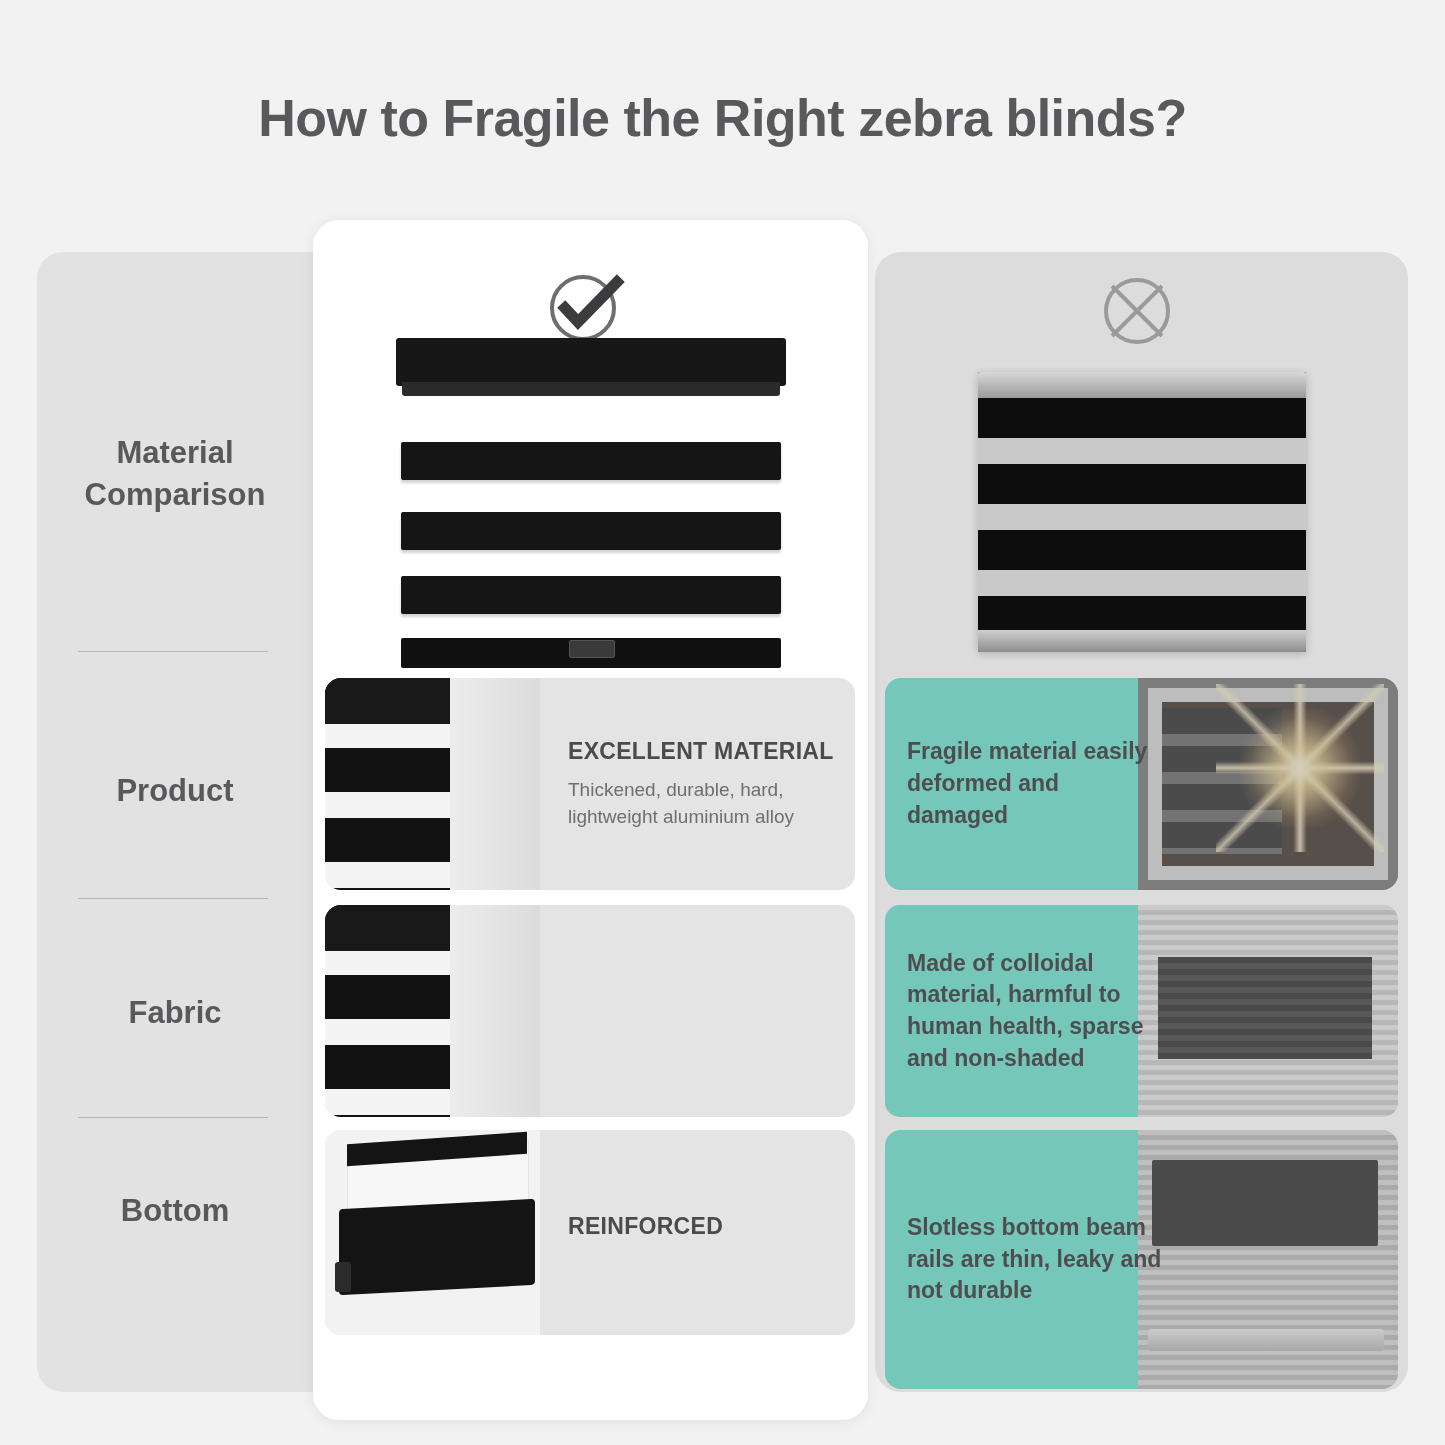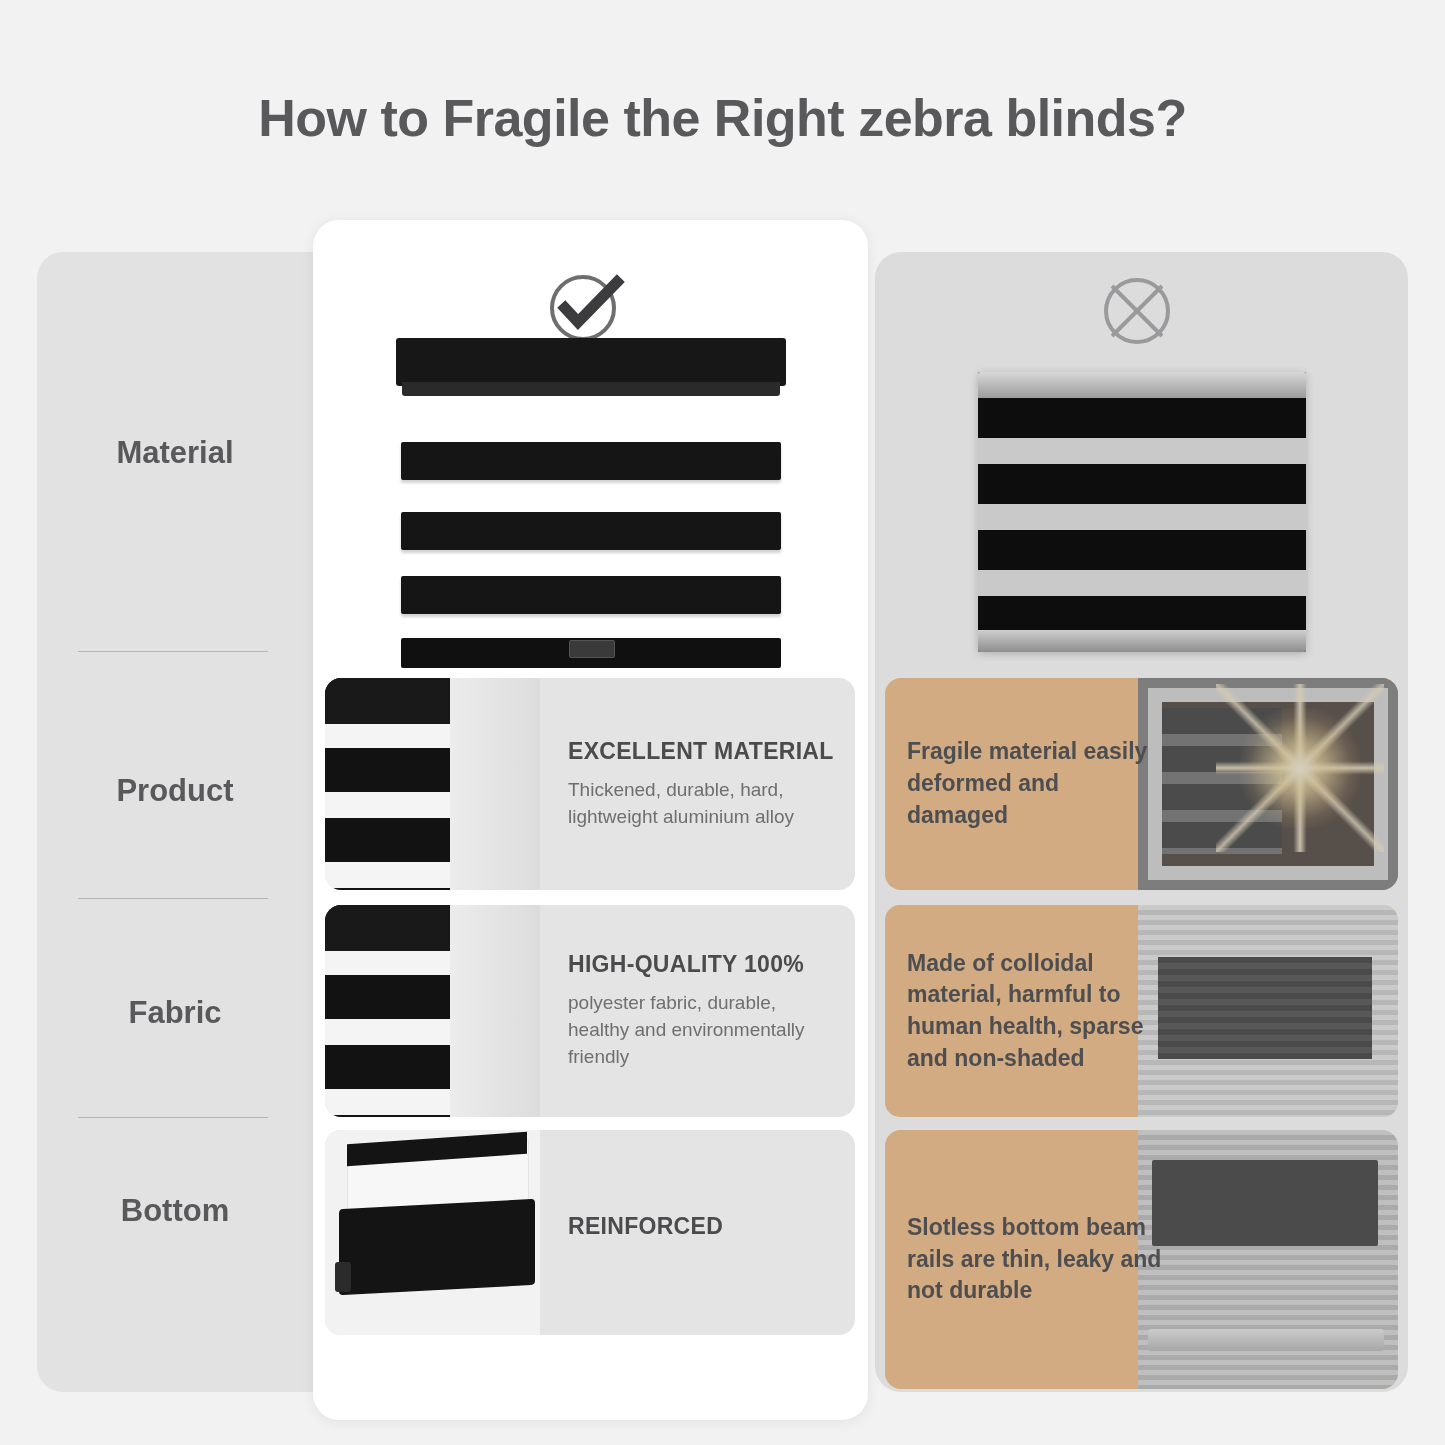--- a/index.html
+++ b/index.html
@@ -186,21 +186,21 @@
     overflow: hidden;
   }
   .card-good {
     left: 325px;
     width: 530px;
     background: #e4e4e4;
   }
   .card-bad {
     left: 885px;
     width: 513px;
-    background: #fdba74;
+    background: #5eead4;
   }
   #card-good-material { top: 678px; height: 212px; }
   #card-good-fabric   { top: 905px; height: 212px; }
   #card-good-bottom   { top: 1130px; height: 205px; }
   #card-bad-material  { top: 678px; height: 212px; }
   #card-bad-fabric    { top: 905px; height: 212px; border-radius: 15px; }
   #card-bad-bottom    { top: 1130px; height: 259px; }
 
   .card-good .thumb {
     position: absolute;
@@ -398,20 +398,21 @@
 <body>
 
 <div class="page-title">How to Fragile the Right zebra blinds?</div>
 
 <div class="panel-left"></div>
 <div class="panel-right"></div>
 <div class="panel-center"></div>
 
 <div class="row-label" id="label-product">
   <div>Material</div>
+  <div>Comparison</div>
 </div>
 <div class="row-label" id="label-material">Product</div>
 <div class="row-label" id="label-fabric">Fabric</div>
 <div class="row-label" id="label-bottom">
   <div>Bottom</div>
 </div>
 
 <div class="row-divider" id="div1"></div>
 <div class="row-divider" id="div2"></div>
 <div class="row-divider" id="div3"></div>
@@ -460,24 +461,20 @@
 </div>
 
 <div class="card card-good" id="card-good-fabric">
   <div class="thumb">
     <div class="mini-blind">
       <div class="frame"></div>
       <div class="panelimg"></div>
       <div class="head"></div>
     </div>
   </div>
-  <div class="text">
-    <div class="heading">HIGH-QUALITY 100%</div>
-    <div class="body">polyester fabric, durable, healthy and environmentally friendly</div>
-  </div>
 </div>
 
 <div class="card card-good" id="card-good-bottom">
   <div class="thumb">
     <div class="mini-bottombar">
       <div class="sheet"></div>
       <div class="darkband"></div>
       <div class="bar"></div>
       <div class="cap"></div>
     </div>

